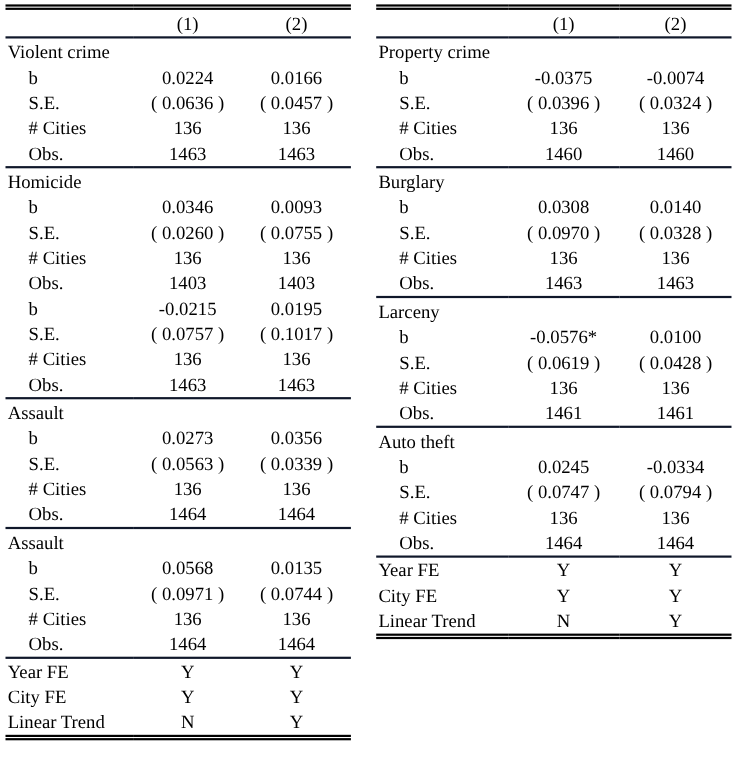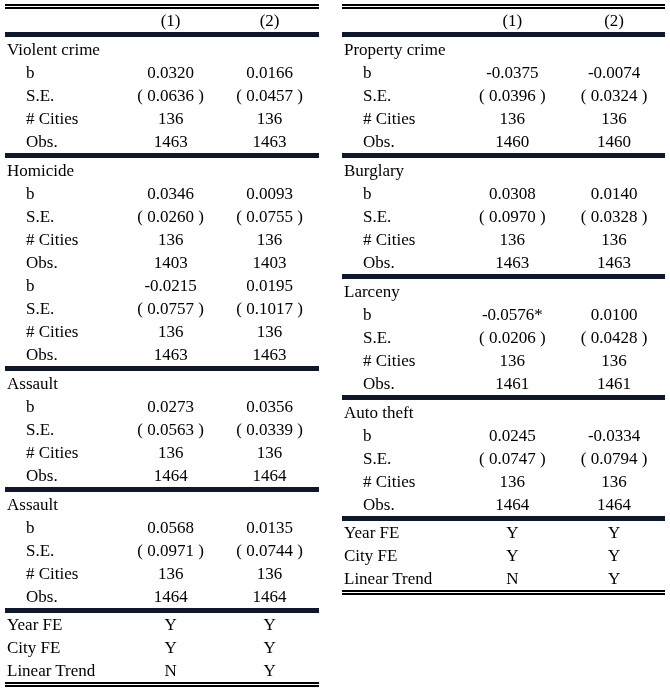--- a/index.html
+++ b/index.html
@@ -33,21 +33,21 @@
     line-height: 23px;
     padding: 0;
     vertical-align: bottom;
     white-space: nowrap;
     overflow: visible;
   }
   td.val { text-align: center; }
   td.label { text-align: left; padding-left: 2px; }
   td.sublabel { padding-left: 21px; }
   tr.header-row td { border-bottom: 1px solid #000; height: 27px; }
-  tr.rule-above td { border-top: 5px solid #0f172a; margin-left: 28px; }
+  tr.rule-above td { border-top: 2px solid #0f172a; margin-left: 28px; }
   tr.section-title-row td { padding-top: 1px; }
 </style>
 </head>
 <body>
 
 <div class="tables-wrap">
     <table class="reg-table">
       <colgroup>
         <col class="col-label">
         <col class="col-1">
@@ -57,21 +57,21 @@
         <tr class="header-row">
           <td class="label"></td>
           <td class="val">(1)</td>
           <td class="val">(2)</td>
         </tr>
         <tr class="rule-above section-title-row">
           <td class="label" colspan="3">Violent crime</td>
         </tr>
         <tr>
           <td class="label sublabel">b</td>
-          <td class="val">0.0320</td>
+          <td class="val">0.0224</td>
           <td class="val">0.0166</td>
         </tr>
         <tr>
           <td class="label sublabel">S.E.</td>
           <td class="val">( 0.0636 )</td>
           <td class="val">( 0.0457 )</td>
         </tr>
         <tr>
           <td class="label sublabel"># Cities</td>
           <td class="val">136</td>
@@ -249,21 +249,21 @@
         <tr class="rule-above section-title-row">
           <td class="label" colspan="3">Larceny</td>
         </tr>
         <tr>
           <td class="label sublabel">b</td>
           <td class="val">-0.0576*</td>
           <td class="val">0.0100</td>
         </tr>
         <tr>
           <td class="label sublabel">S.E.</td>
-          <td class="val">( 0.0206 )</td>
+          <td class="val">( 0.0619 )</td>
           <td class="val">( 0.0428 )</td>
         </tr>
         <tr>
           <td class="label sublabel"># Cities</td>
           <td class="val">136</td>
           <td class="val">136</td>
         </tr>
         <tr>
           <td class="label sublabel">Obs.</td>
           <td class="val">1461</td>

